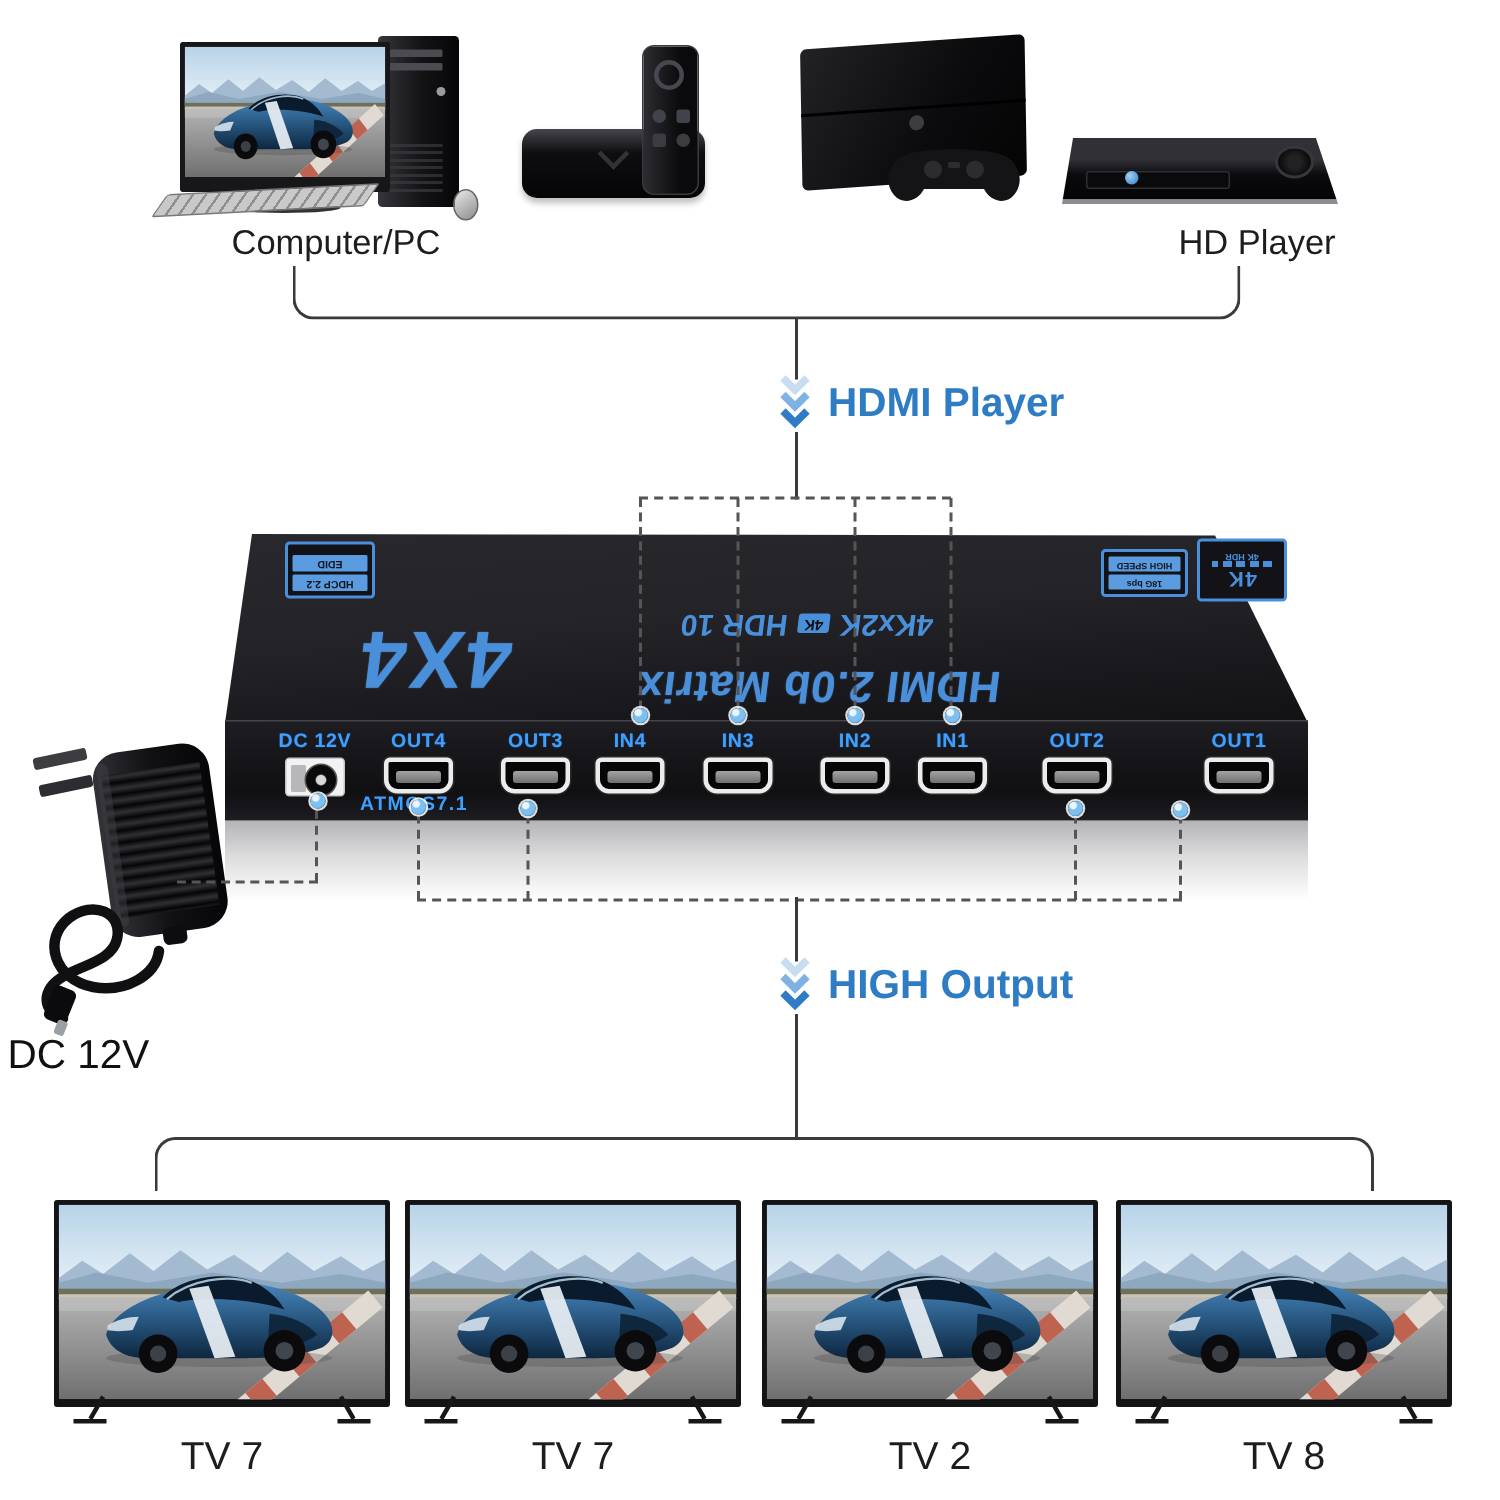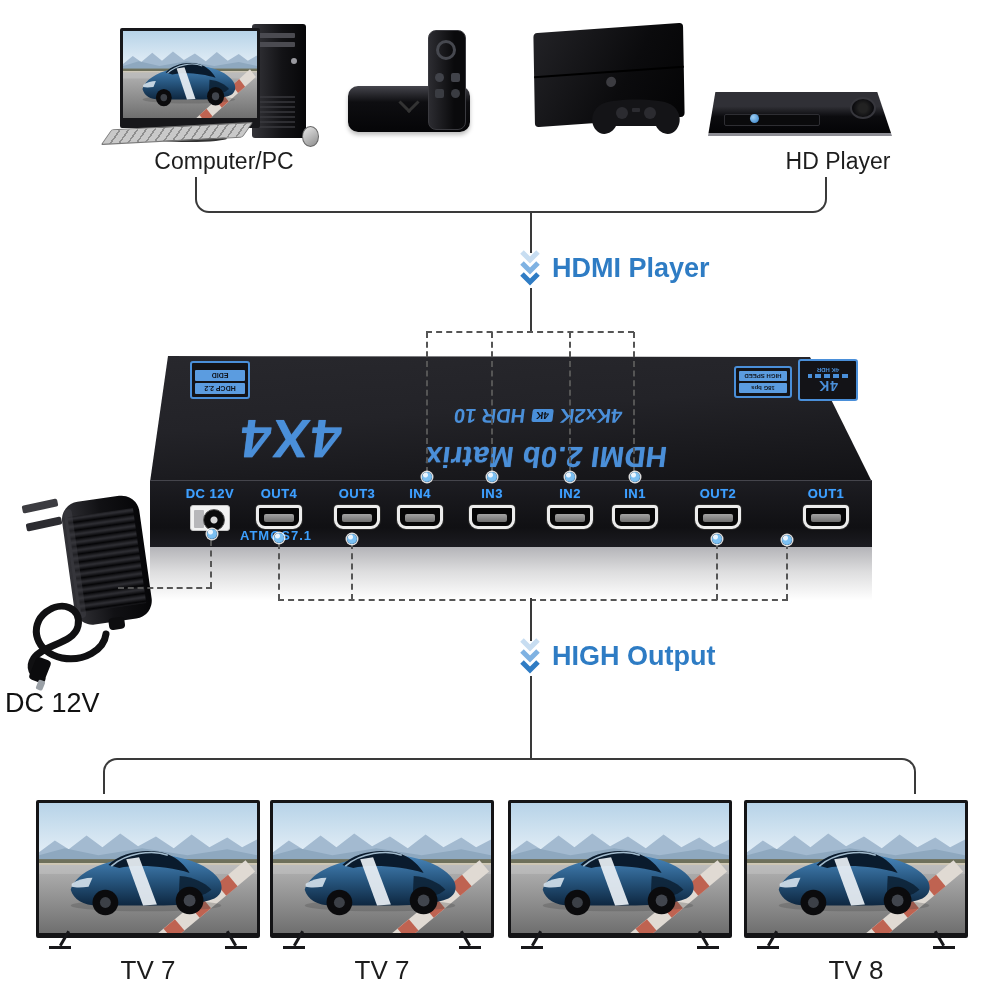--- a/index.html
+++ b/index.html
@@ -578,15 +578,16 @@
   </svg>
 </div>
     <div class="leg legL"></div>
       <div class="leg legR"></div>
     <div class="padl padlL"></div>
       <div class="padl padlR"></div>
   </div>
 
   <div class="tv-label" style="left:36px">TV 7</div>
   <div class="tv-label" style="left:270px">TV 7</div>
+  <div class="tv-label" style="left:508px">TV 2</div>
   <div class="tv-label" style="left:744px">TV 8</div>
 
 </div>
 
 </body></html>

